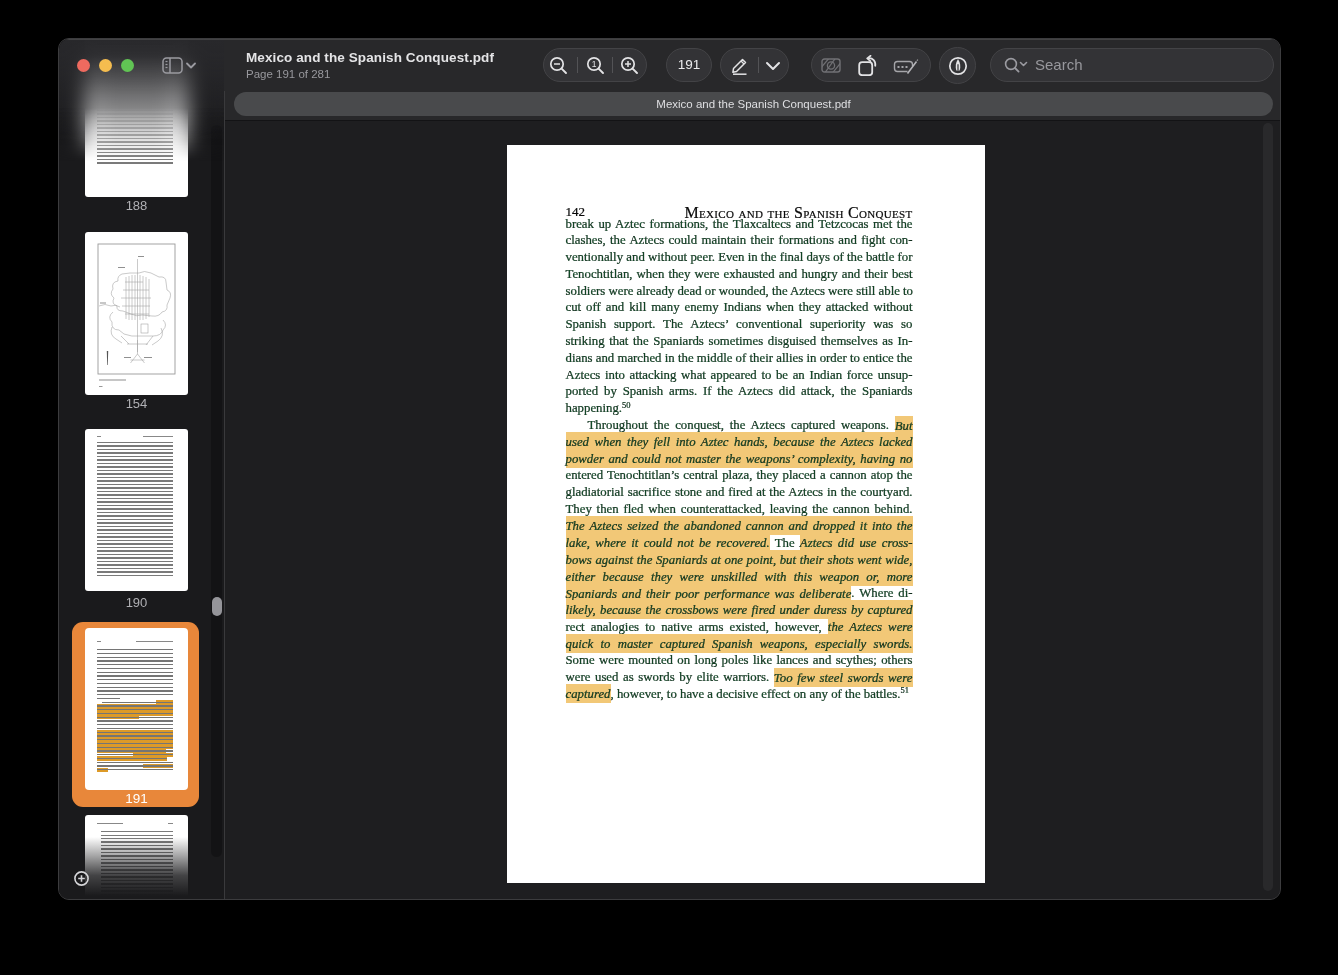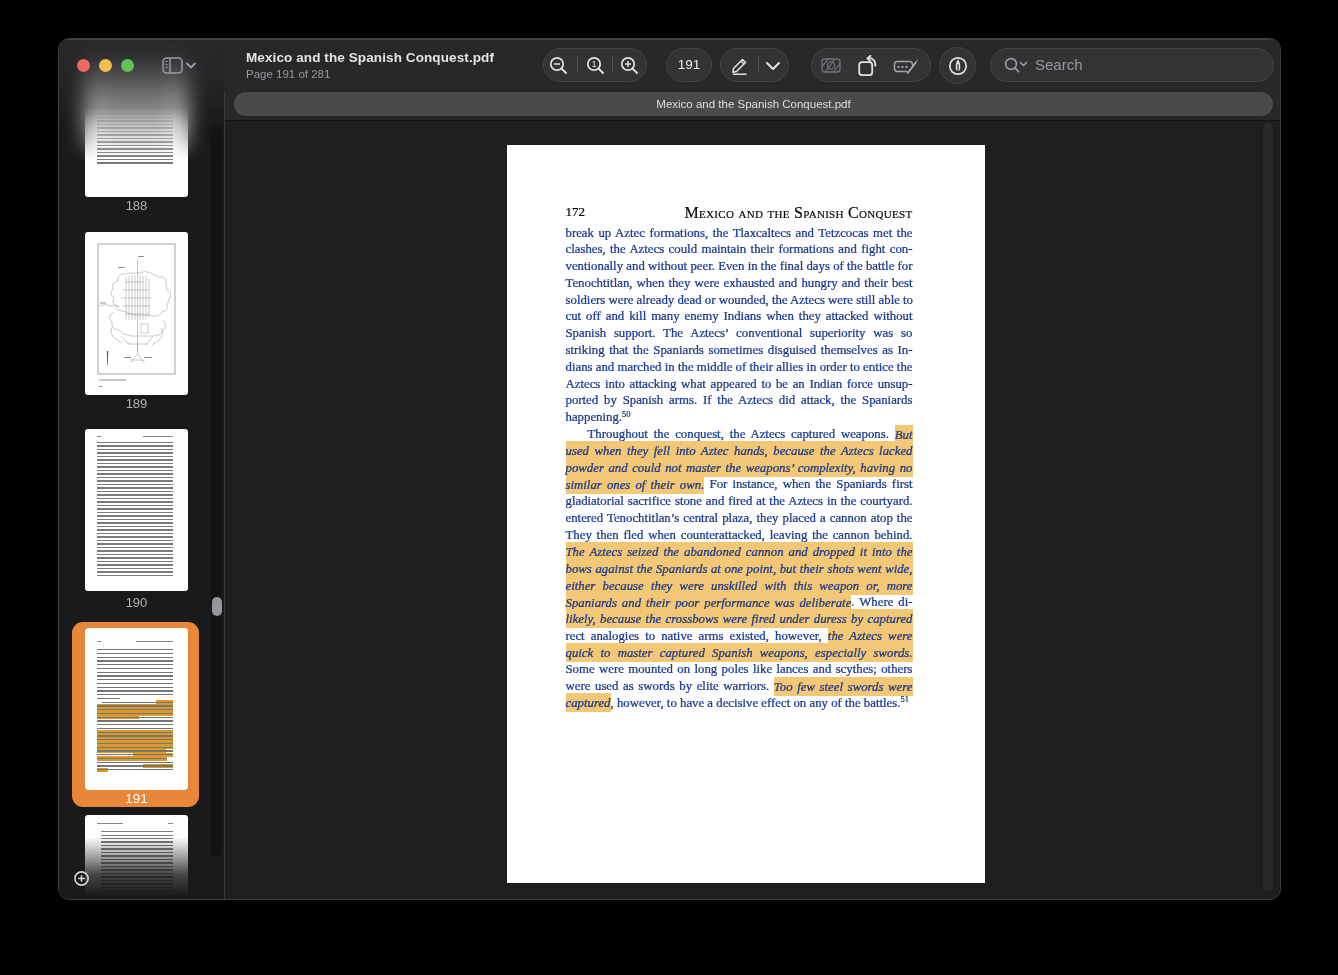--- a/index.html
+++ b/index.html
@@ -43,22 +43,22 @@
 .icw { position:absolute; }
 #tab { position:absolute; left:175px; top:53px; width:1039px; height:24px; background:#494a4c;
   border-radius:12px; z-index:41; text-align:center; line-height:24px; font-size:11.5px; color:#dfdfe2; }
 
 #content { position:absolute; left:166px; top:0px; width:1057px; height:862px; background:#1e1e20; }
 #page { position:absolute; left:281.5px; top:105.5px; width:478px; height:738.5px; background:#fff; }
 #phdr { position:absolute; left:59px; top:59px; width:347px; font-family:"Liberation Serif",serif;
   font-size:13px; color:#0a0a0a; -webkit-text-stroke:0.2px #000; }
 #phdr .num { position:absolute; left:0; top:0; }
 #phdr .cap { position:absolute; right:0; top:0.6px; font-variant:small-caps; letter-spacing:0.3px; font-size:16px; }
-#ptext { position:absolute; left:59px; top:80px; width:347px; font-family:"Liberation Serif",serif;
-  font-size:12.8px; color:#1d4ed8; -webkit-text-stroke:0.22px #000; }
+#ptext { position:absolute; left:59px; top:71px; width:347px; font-family:"Liberation Serif",serif;
+  font-size:12.8px; color:#14532d; -webkit-text-stroke:0.22px #000; }
 .ln { height:16.8px; line-height:16.8px; text-align:justify; text-align-last:justify; white-space:nowrap; }
 .ln.lend { text-align-last:left; }
 .hl { background:#f2c877; padding:2.5px 0;font-style:italic; }
 sup { font-size:8.5px; vertical-align:baseline; position:relative; top:-4.5px; letter-spacing:0; }
 </style></head>
 <body>
 <div id="win">
   <div id="side">
     <div class="thumb" id="t188" style="top:-5px; height:163px;">
        <div class="txtpat" style="left:12px;top:6px;width:76px;height:124px;"></div>
@@ -84,21 +84,21 @@
             <rect x="33" y="35" width="7" height="1"></rect>
             <rect x="15" y="70.5" width="6" height="1"></rect>
             <rect x="39" y="125" width="7" height="1"></rect>
             <rect x="59" y="125" width="8" height="1"></rect>
           </g>
 <path d="M21.8 119 l1.4 0 l-0.4 14 l-0.6 0 z" fill="#555"></path>
 <rect x="14" y="147.5" width="27" height="1" fill="#8e8e8e"></rect>
 <rect x="14" y="154" width="3.5" height="1" fill="#999"></rect>
 </svg>
     </div>
-    <div class="tlabel" style="top:357px;">189</div>
+    <div class="tlabel" style="top:357px;">154</div>
     <div class="thumb" id="t190" style="top:390px; height:162px;">
        <div style="position:absolute;left:12px;top:7px;width:4px;height:1.2px;background:#888"></div>
        <div style="position:absolute;right:15px;top:7px;width:30px;height:1.2px;background:#888"></div>
        <div class="txtpat" style="left:12px;top:13px;width:76px;height:135px;"></div>
     </div>
     <div class="tlabel" style="top:556px;">190</div>
     <div id="selrect"></div>
     <div class="thumb" id="t191" style="top:589px; height:162px; border-radius:4px;">
        <div style="position:absolute;left:12px;top:12.5px;width:4px;height:1.2px;background:#888"></div>
        <div style="position:absolute;right:15px;top:12.5px;width:37px;height:1.2px;background:#888"></div>
@@ -231,44 +231,44 @@
     <div id="plusbtn">
       <svg width="27" height="27" viewBox="0 0 27 27">
         <circle cx="13.5" cy="13.5" r="6.6" fill="none" stroke="#d6d6d9" stroke-width="1.6"></circle>
         <path d="M13.5 10.2 v6.6 M10.2 13.5 h6.6" stroke="#d6d6d9" stroke-width="1.6"></path>
       </svg>
     </div>
   </div>
   <div id="content">
     <div id="page">
       <div id="phdr">
-          <span class="num">172</span>
+          <span class="num">142</span>
           <span class="cap">Mexico and the Spanish Conquest</span>
         </div>
       <div id="ptext">
 <div class="ln">break up Aztec formations, the Tlaxcaltecs and Tetzcocas met the</div>
 <div class="ln">clashes, the Aztecs could maintain their formations and fight con-</div>
 <div class="ln">ventionally and without peer. Even in the final days of the battle for</div>
 <div class="ln">Tenochtitlan, when they were exhausted and hungry and their best</div>
 <div class="ln">soldiers were already dead or wounded, the Aztecs were still able to</div>
 <div class="ln">cut off and kill many enemy Indians when they attacked without</div>
 <div class="ln">Spanish support. The Aztecs’ conventional superiority was so</div>
 <div class="ln">striking that the Spaniards sometimes disguised themselves as In-</div>
 <div class="ln">dians and marched in the middle of their allies in order to entice the</div>
 <div class="ln">Aztecs into attacking what appeared to be an Indian force unsup-</div>
 <div class="ln">ported by Spanish arms. If the Aztecs did attack, the Spaniards</div>
 <div class="ln lend">happening.<sup>50</sup></div>
 <div class="ln" style="padding-left:22px">Throughout the conquest, the Aztecs captured weapons. <span class="hl">But</span></div>
 <div class="ln"><span class="hl">used when they fell into Aztec hands, because the Aztecs lacked</span></div>
 <div class="ln"><span class="hl">powder and could not master the weapons’ complexity, having no</span></div>
-<div class="ln"><span class="hl">similar ones of their own.</span> For instance, when the Spaniards first</div>
+<div class="ln">entered Tenochtitlan’s central plaza, they placed a cannon atop the</div>
 <div class="ln">gladiatorial sacrifice stone and fired at the Aztecs in the courtyard.</div>
-<div class="ln">entered Tenochtitlan’s central plaza, they placed a cannon atop the</div>
 <div class="ln">They then fled when counterattacked, leaving the cannon behind.</div>
 <div class="ln"><span class="hl">The Aztecs seized the abandoned cannon and dropped it into the</span></div>
+<div class="ln"><span class="hl">lake, where it could not be recovered.</span> The <span class="hl">Aztecs did use cross-</span></div>
 <div class="ln"><span class="hl">bows against the Spaniards at one point, but their shots went wide,</span></div>
 <div class="ln"><span class="hl">either because they were unskilled with this weapon or, more</span></div>
 <div class="ln"><span class="hl">Spaniards and their poor performance was deliberate</span>. Where di-</div>
 <div class="ln"><span class="hl">likely, because the crossbows were fired under duress by captured</span></div>
 <div class="ln">rect analogies to native arms existed, however, <span class="hl">the Aztecs were</span></div>
 <div class="ln"><span class="hl">quick to master captured Spanish weapons, especially swords.</span></div>
 <div class="ln">Some were mounted on long poles like lances and scythes; others</div>
 <div class="ln">were used as swords by elite warriors. <span class="hl">Too few steel swords were</span></div>
 <div class="ln lend"><span class="hl">captured</span>, however, to have a decisive effect on any of the battles.<sup>51</sup></div>
       </div>

